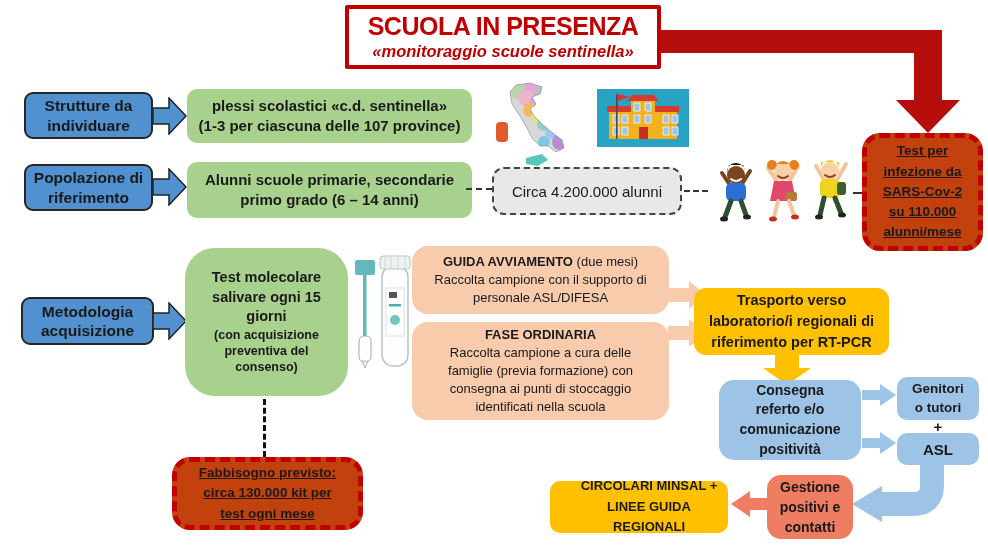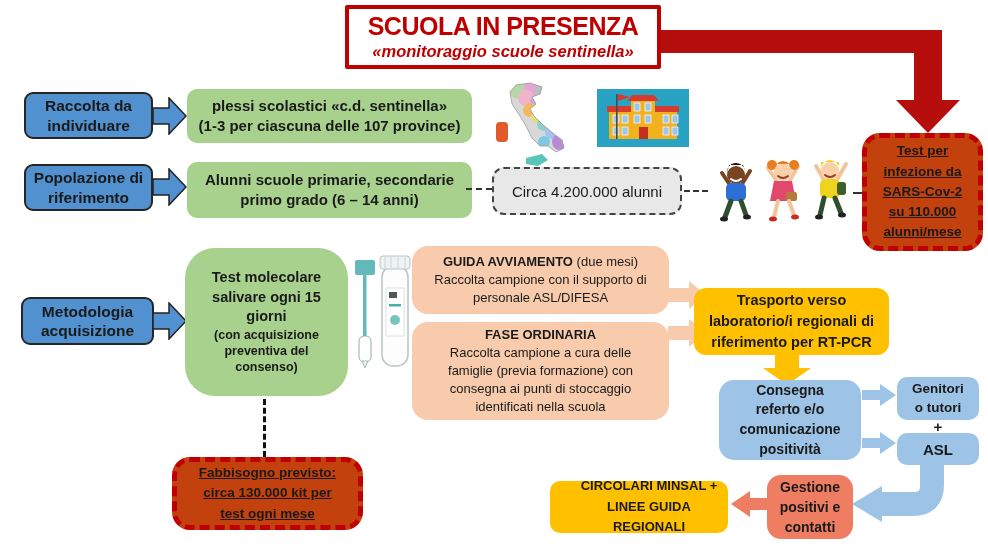--- a/index.html
+++ b/index.html
@@ -44,21 +44,21 @@
 
   <svg class="abs" style="left:0;top:0;" width="988" height="547" viewBox="0 0 988 547">
     <polygon points="661,30 942,30 942,100 960,100 928,133 896,100 914,100 914,53 661,53" fill="#B60D0D"></polygon>
   </svg>
 
   <div class="box title-box">
     <div class="title-main">SCUOLA IN PRESENZA</div>
     <div class="title-sub">«monitoraggio scuole sentinella»</div>
   </div>
 
-  <div class="box blue-label" style="left:24px;top:92px;width:129px;height:47px;">Raccolta da
+  <div class="box blue-label" style="left:24px;top:92px;width:129px;height:47px;">Strutture da
 individuare</div>
   <div class="box blue-label" style="left:24px;top:164px;width:129px;height:47px;">Popolazione di
 riferimento</div>
   <div class="box blue-label" style="left:21px;top:297px;width:133px;height:48px;">Metodologia
 acquisizione</div>
 
   <svg class="abs" style="left:153px;top:97px;" width="34" height="38" viewBox="0 0 34 38">
     <polygon points="0,11 16,11 16,1 33,19 16,37 16,27 0,27" fill="#5291CF" stroke="#222" stroke-width="1.5"></polygon>
     </svg>
   <svg class="abs" style="left:153px;top:168px;" width="34" height="38" viewBox="0 0 34 38">

